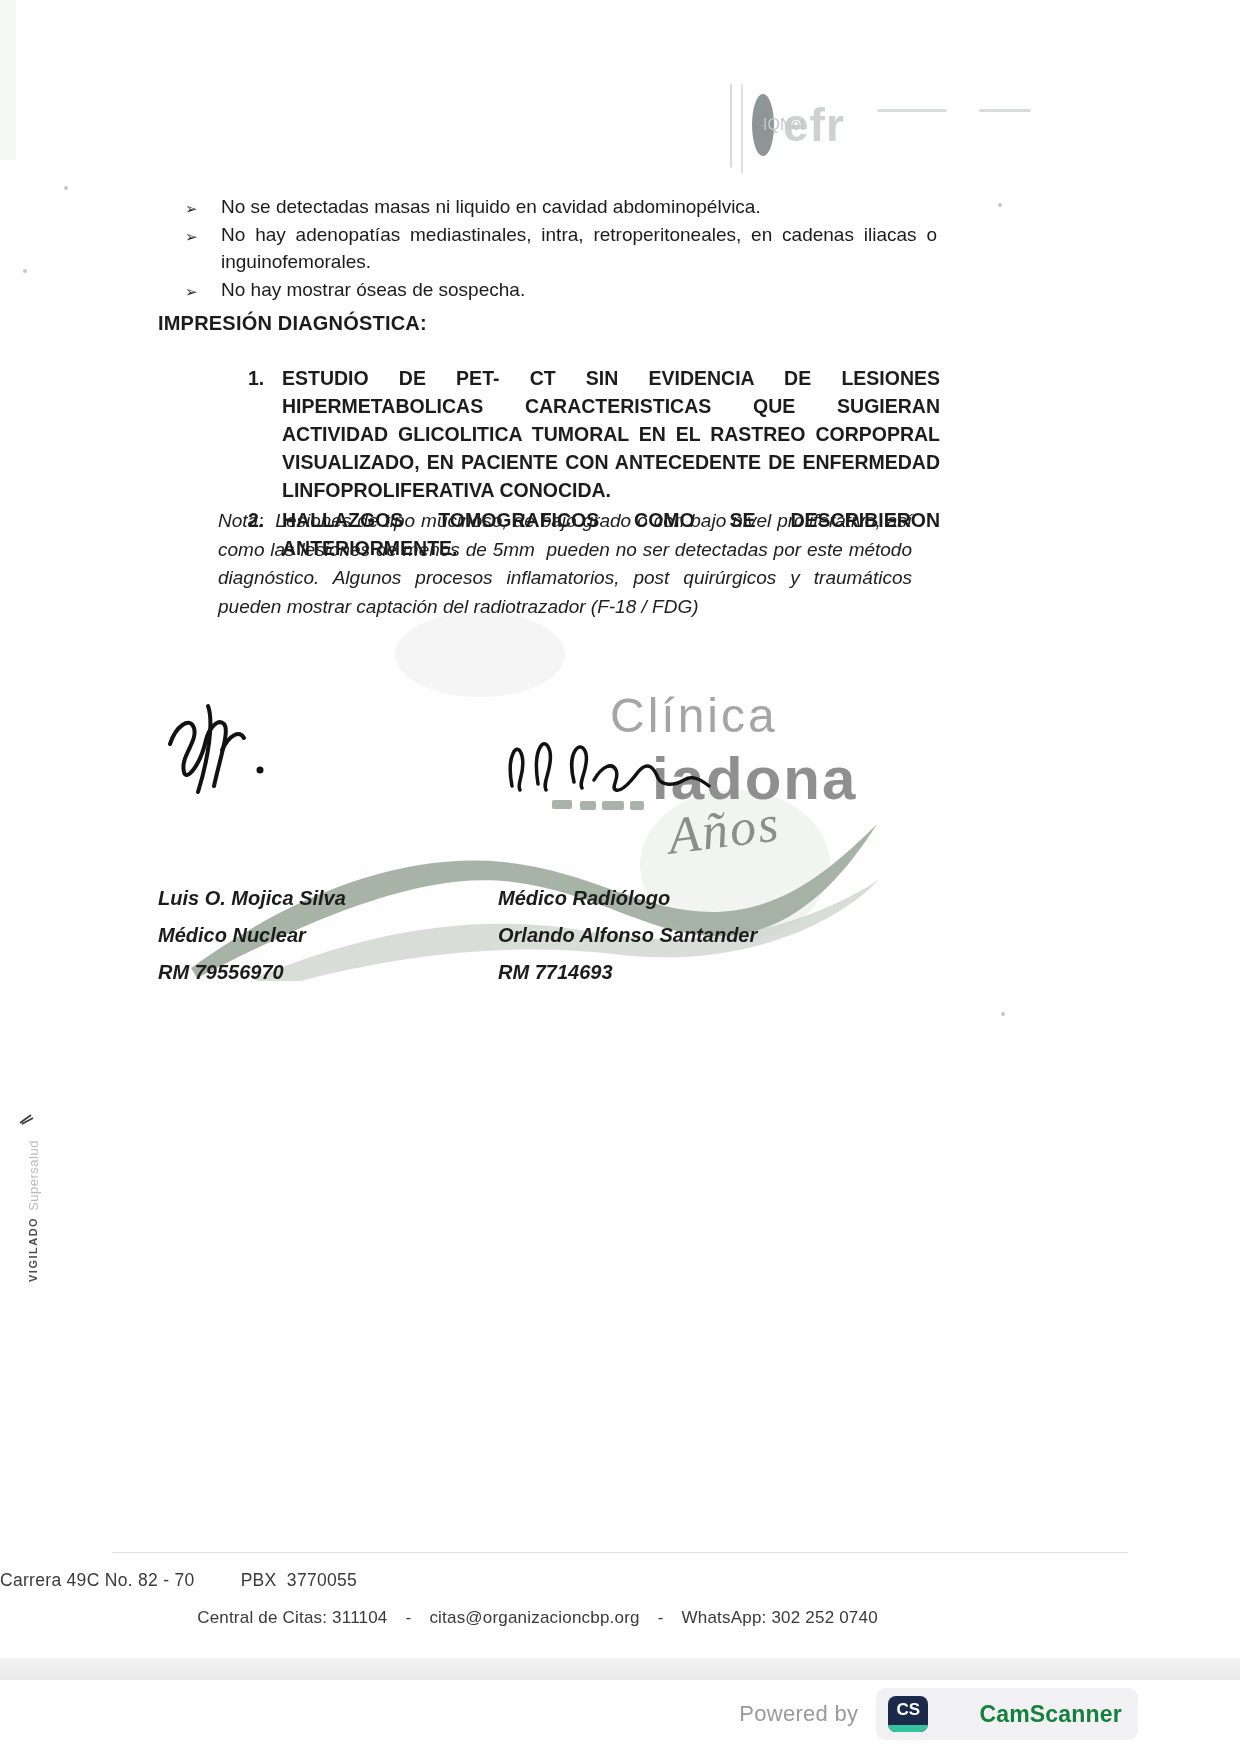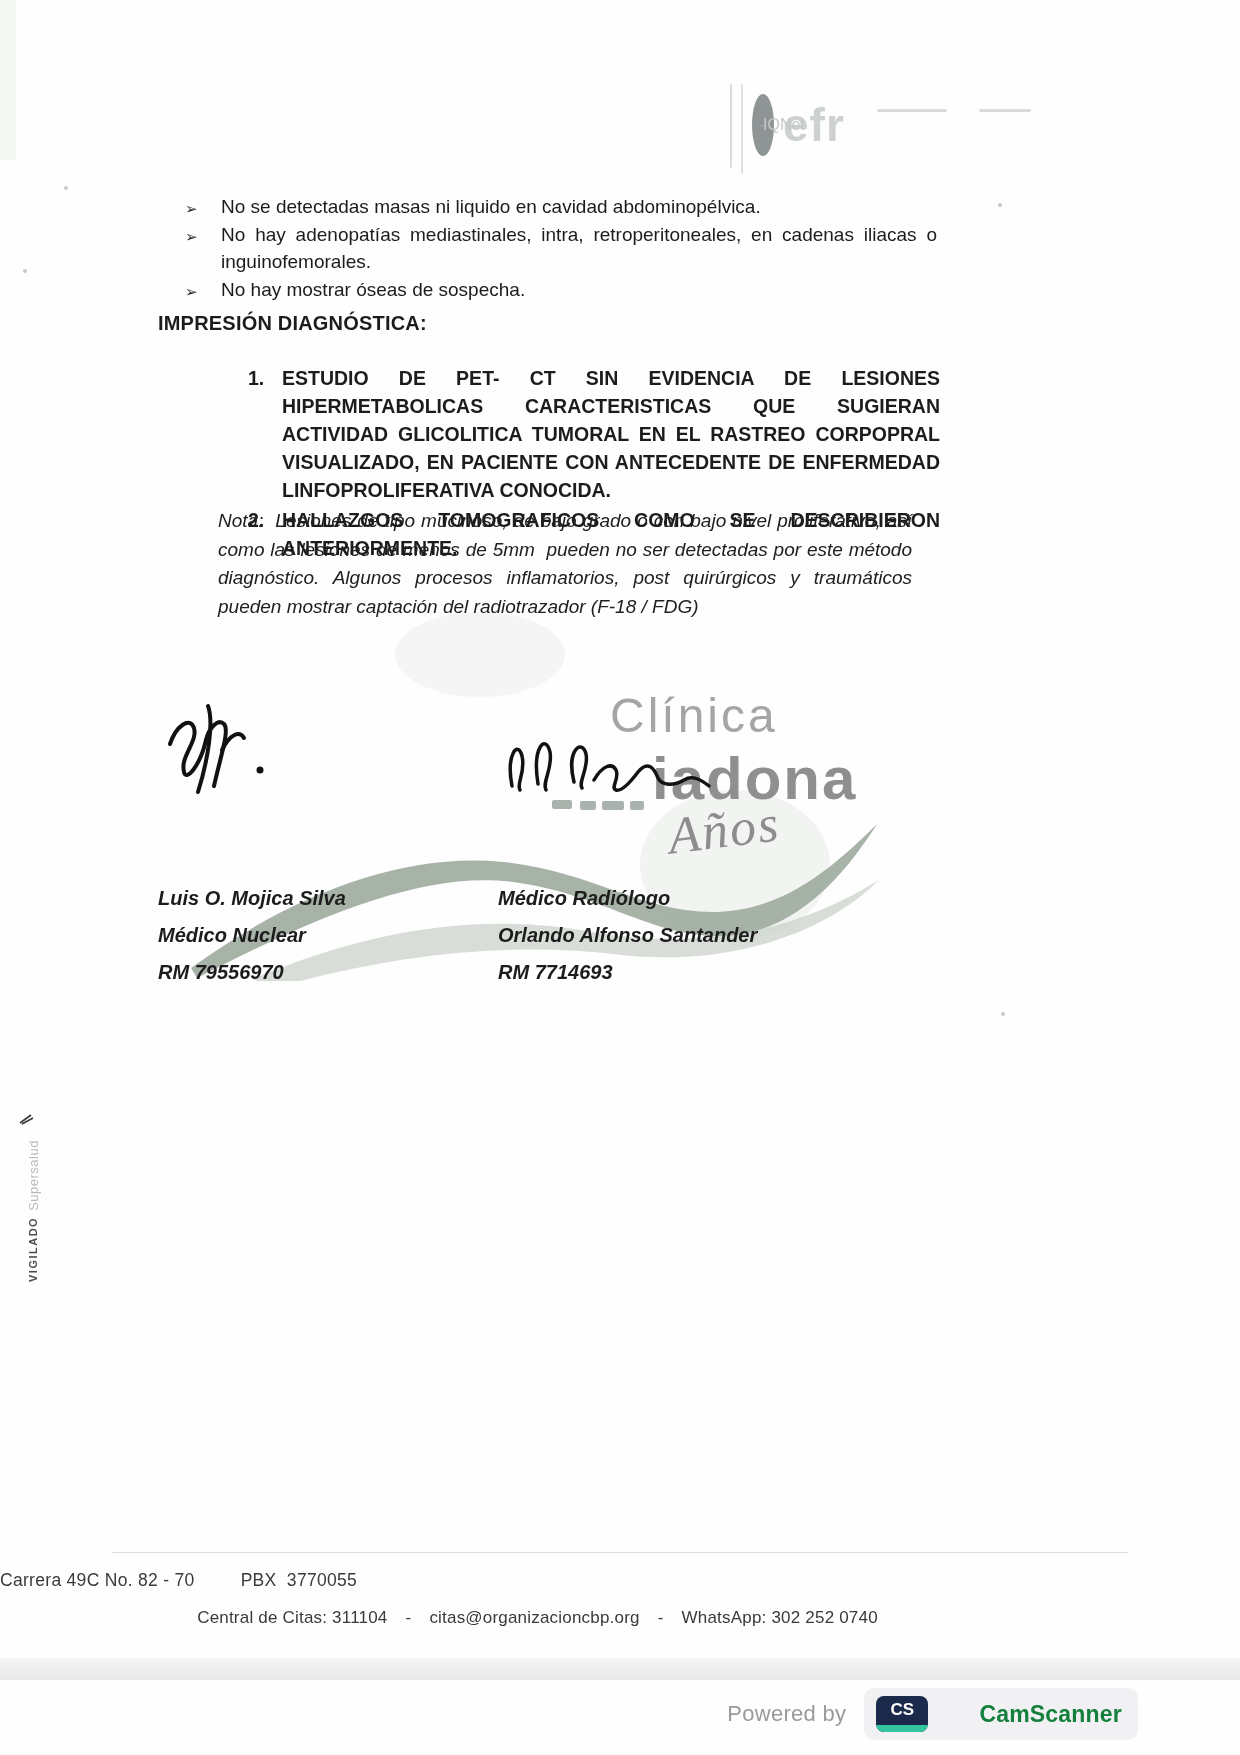--- a/index.html
+++ b/index.html
@@ -80,21 +80,21 @@
   .hairline{left:112px;top:1552px;width:1016px;height:1px;background:#d6d6d6;opacity:.8;}
   .foot1{left:0;top:1570px;width:1075px;display:flex;gap:46px;
          font-size:17.5px;color:#3a3a3a;letter-spacing:.3px;white-space:pre;z-index:3;}
   .foot2{left:0;top:1608px;width:1075px;display:flex;justify-content:center;gap:18px;
          font-size:17px;color:#3a3a3a;letter-spacing:.2px;white-space:pre;z-index:3;text-align:right;}
   
   .cs-row{right:102px;top:1688px;display:flex;align-items:center;gap:18px;z-index:4;}
   .cs-powered{font-size:22px;color:#9a9a9a;letter-spacing:.3px;}
   .cs-badge{display:flex;align-items:center;gap:11px;background:#f1f1f3;border-radius:10px;
             padding:8px 16px 8px 12px;}
-  .cs-icon{width:52px;height:36px;border-radius:8px;background:#1b2a4a;position:relative;
+  .cs-icon{width:40px;height:36px;border-radius:8px;background:#1b2a4a;position:relative;
            display:flex;align-items:flex-start;justify-content:center;overflow:hidden;}
   .cs-icon span{color:#fff;font-weight:bold;font-size:17px;line-height:28px;}
   .cs-icon::after{content:"";position:absolute;left:0;right:0;bottom:0;height:7px;background:#35c4a0;}
   .cs-brand{font-size:23px;font-weight:bold;color:#15803d;letter-spacing:.2px;margin-left:40px;}
 </style>
 </head>
 <body>
 
 <div class="page">
 

